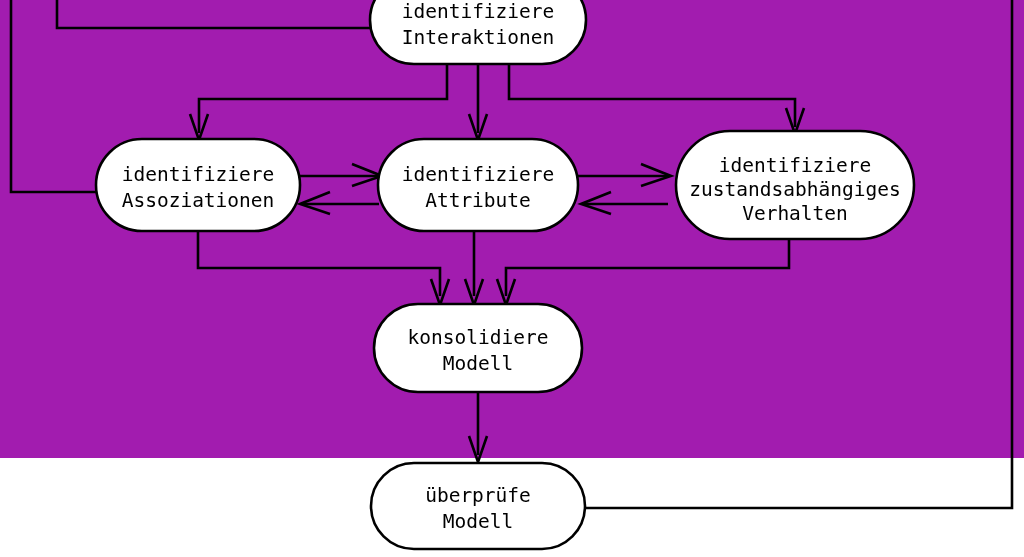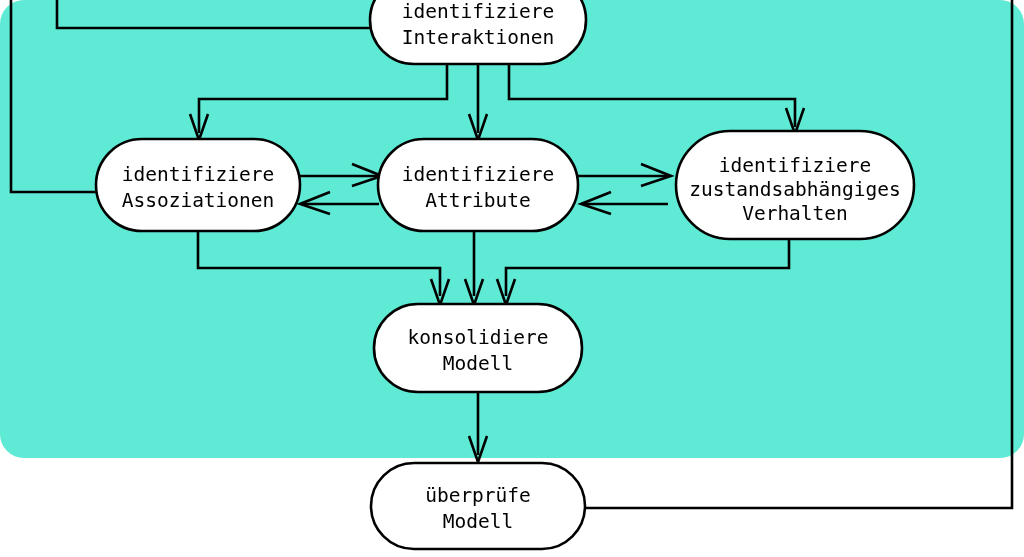--- a/index.html
+++ b/index.html
@@ -1,20 +1,20 @@
 <!DOCTYPE html>
 <html><head>
 <meta charset="utf-8">
 <style>
   html,body{margin:0;padding:0;background:#ffffff;}
   body{
     width:1024px;height:557px;overflow:hidden;
     font-family:"DejaVu Sans Mono","Liberation Mono",monospace;
   }
-  #diagram-root{position:relative;width:1024px;height:458px;background:#5eead4;border-radius:24px;}
+  #diagram-root{position:relative;width:1024px;height:458px;background:#a21caf;}
   svg#flow{position:absolute;top:0;left:0;width:1024px;height:557px;display:block;}
   .edge{fill:none;stroke:#000000;stroke-width:2.6;stroke-linecap:butt;stroke-linejoin:miter;}
   .edge-thin{fill:none;stroke:#000000;stroke-width:2.3;}
   .arrowhead{fill:none;stroke:#000000;stroke-width:2.6;stroke-linecap:butt;stroke-linejoin:miter;}
   .node-shape{fill:#ffffff;stroke:#000000;stroke-width:2.6;}
   .node-label{
     font-family:"DejaVu Sans Mono","Liberation Mono",monospace;
     font-size:19.5px;fill:#000000;text-anchor:middle;
     letter-spacing:0px;
   }

